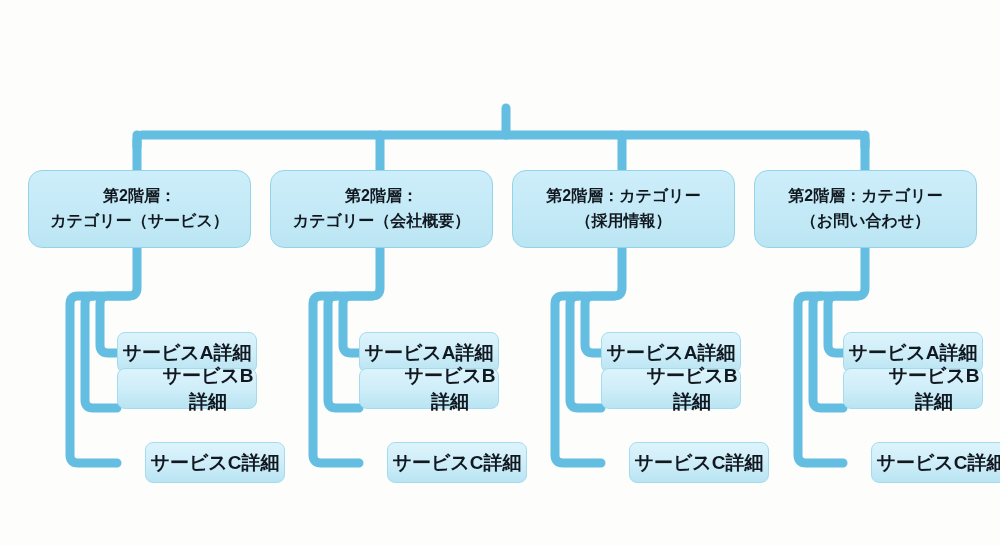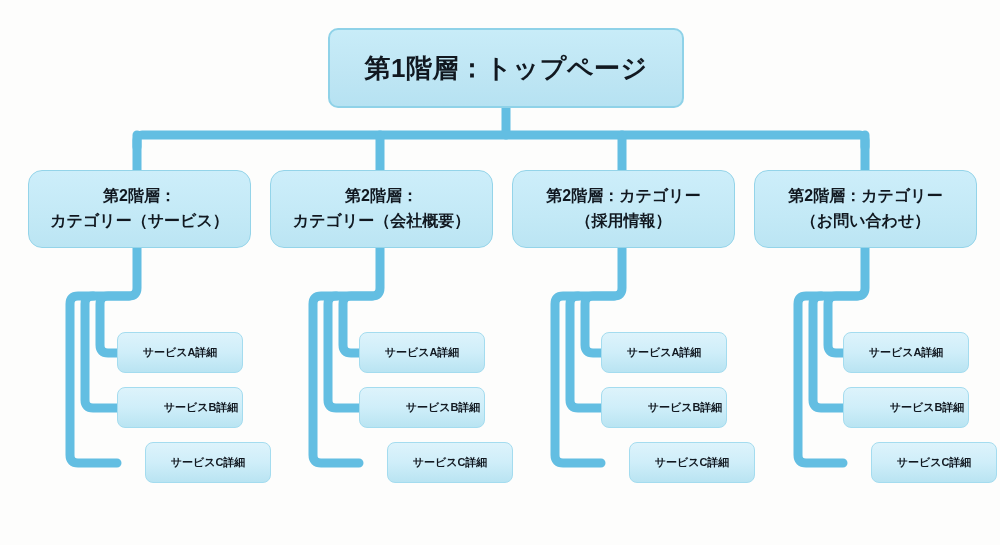--- a/index.html
+++ b/index.html
@@ -58,34 +58,34 @@
     border-color: #94d4e9;
     background: linear-gradient(180deg, #cdeefa 0%, #c3e9f6 60%, #bbe5f3 100%);
     font-size: 16px;
     line-height: 1.55;
   }
   .cat-1 { left: 28px; }
   .cat-2 { left: 270px; }
   .cat-3 { left: 512px; }
   .cat-4 { left: 754px; }
   .node-leaf {
-    width: 126px;
+    width: 140px;
     height: 41px;
     border-radius: 8px;
     border-width: 1.5px;
     border-color: #a4dcef;
     background: linear-gradient(180deg, #ddf3fb 0%, #cfeef9 50%, #b9e4f2 100%);
-    font-size: 11px;
+    font-size: 19px;
   }
   .col-1 { left: 117px; }
   .col-2 { left: 359px; }
   .col-3 { left: 601px; }
   .col-4 { left: 843px; }
   .row-a { top: 332px; }
-  .row-b { top: 387px; padding-left: 42px; }
+  .row-b { top: 368px; padding-left: 42px; }
   .row-c { top: 442px; margin-left: 28px; }
   .node-label { pointer-events: none; white-space: pre-line; }
 </style>
 </head>
 <body>
 
 <div id="diagram">
 
   <svg id="wires" viewBox="0 0 1000 545" xmlns="http://www.w3.org/2000/svg">
     <g fill="none" stroke="#63bee2" stroke-width="9" stroke-linecap="round" stroke-linejoin="round">
@@ -109,23 +109,20 @@
       <path d="M 622 248 L 622 288 Q 622 296 614 296 L 593 296 Q 585 296 585 304 L 585 345 Q 585 353 593 353 L 601 353"></path>
       <path d="M 614 296 L 578 296 Q 570 296 570 304 L 570 400 Q 570 408 578 408 L 601 408"></path>
       <path d="M 578 296 L 563 296 Q 555 296 555 304 L 555 455 Q 555 463 563 463 L 601 463"></path>
 
       <path d="M 865 248 L 865 288 Q 865 296 857 296 L 836 296 Q 828 296 828 304 L 828 345 Q 828 353 836 353 L 843 353"></path>
       <path d="M 857 296 L 821 296 Q 813 296 813 304 L 813 400 Q 813 408 821 408 L 843 408"></path>
       <path d="M 821 296 L 806 296 Q 798 296 798 304 L 798 455 Q 798 463 806 463 L 843 463"></path>
     </g>
   </svg>
 
-  <div class="node node-root">
-    <span class="node-label">第1階層：トップページ</span>
-  </div>
 
   <div class="node node-cat cat-1">
     <span class="node-label">第2階層：
 カテゴリー（サービス）</span>
   </div>
   <div class="node node-cat cat-2">
     <span class="node-label">第2階層：
 カテゴリー（会社概要）</span>
   </div>
   <div class="node node-cat cat-3">

